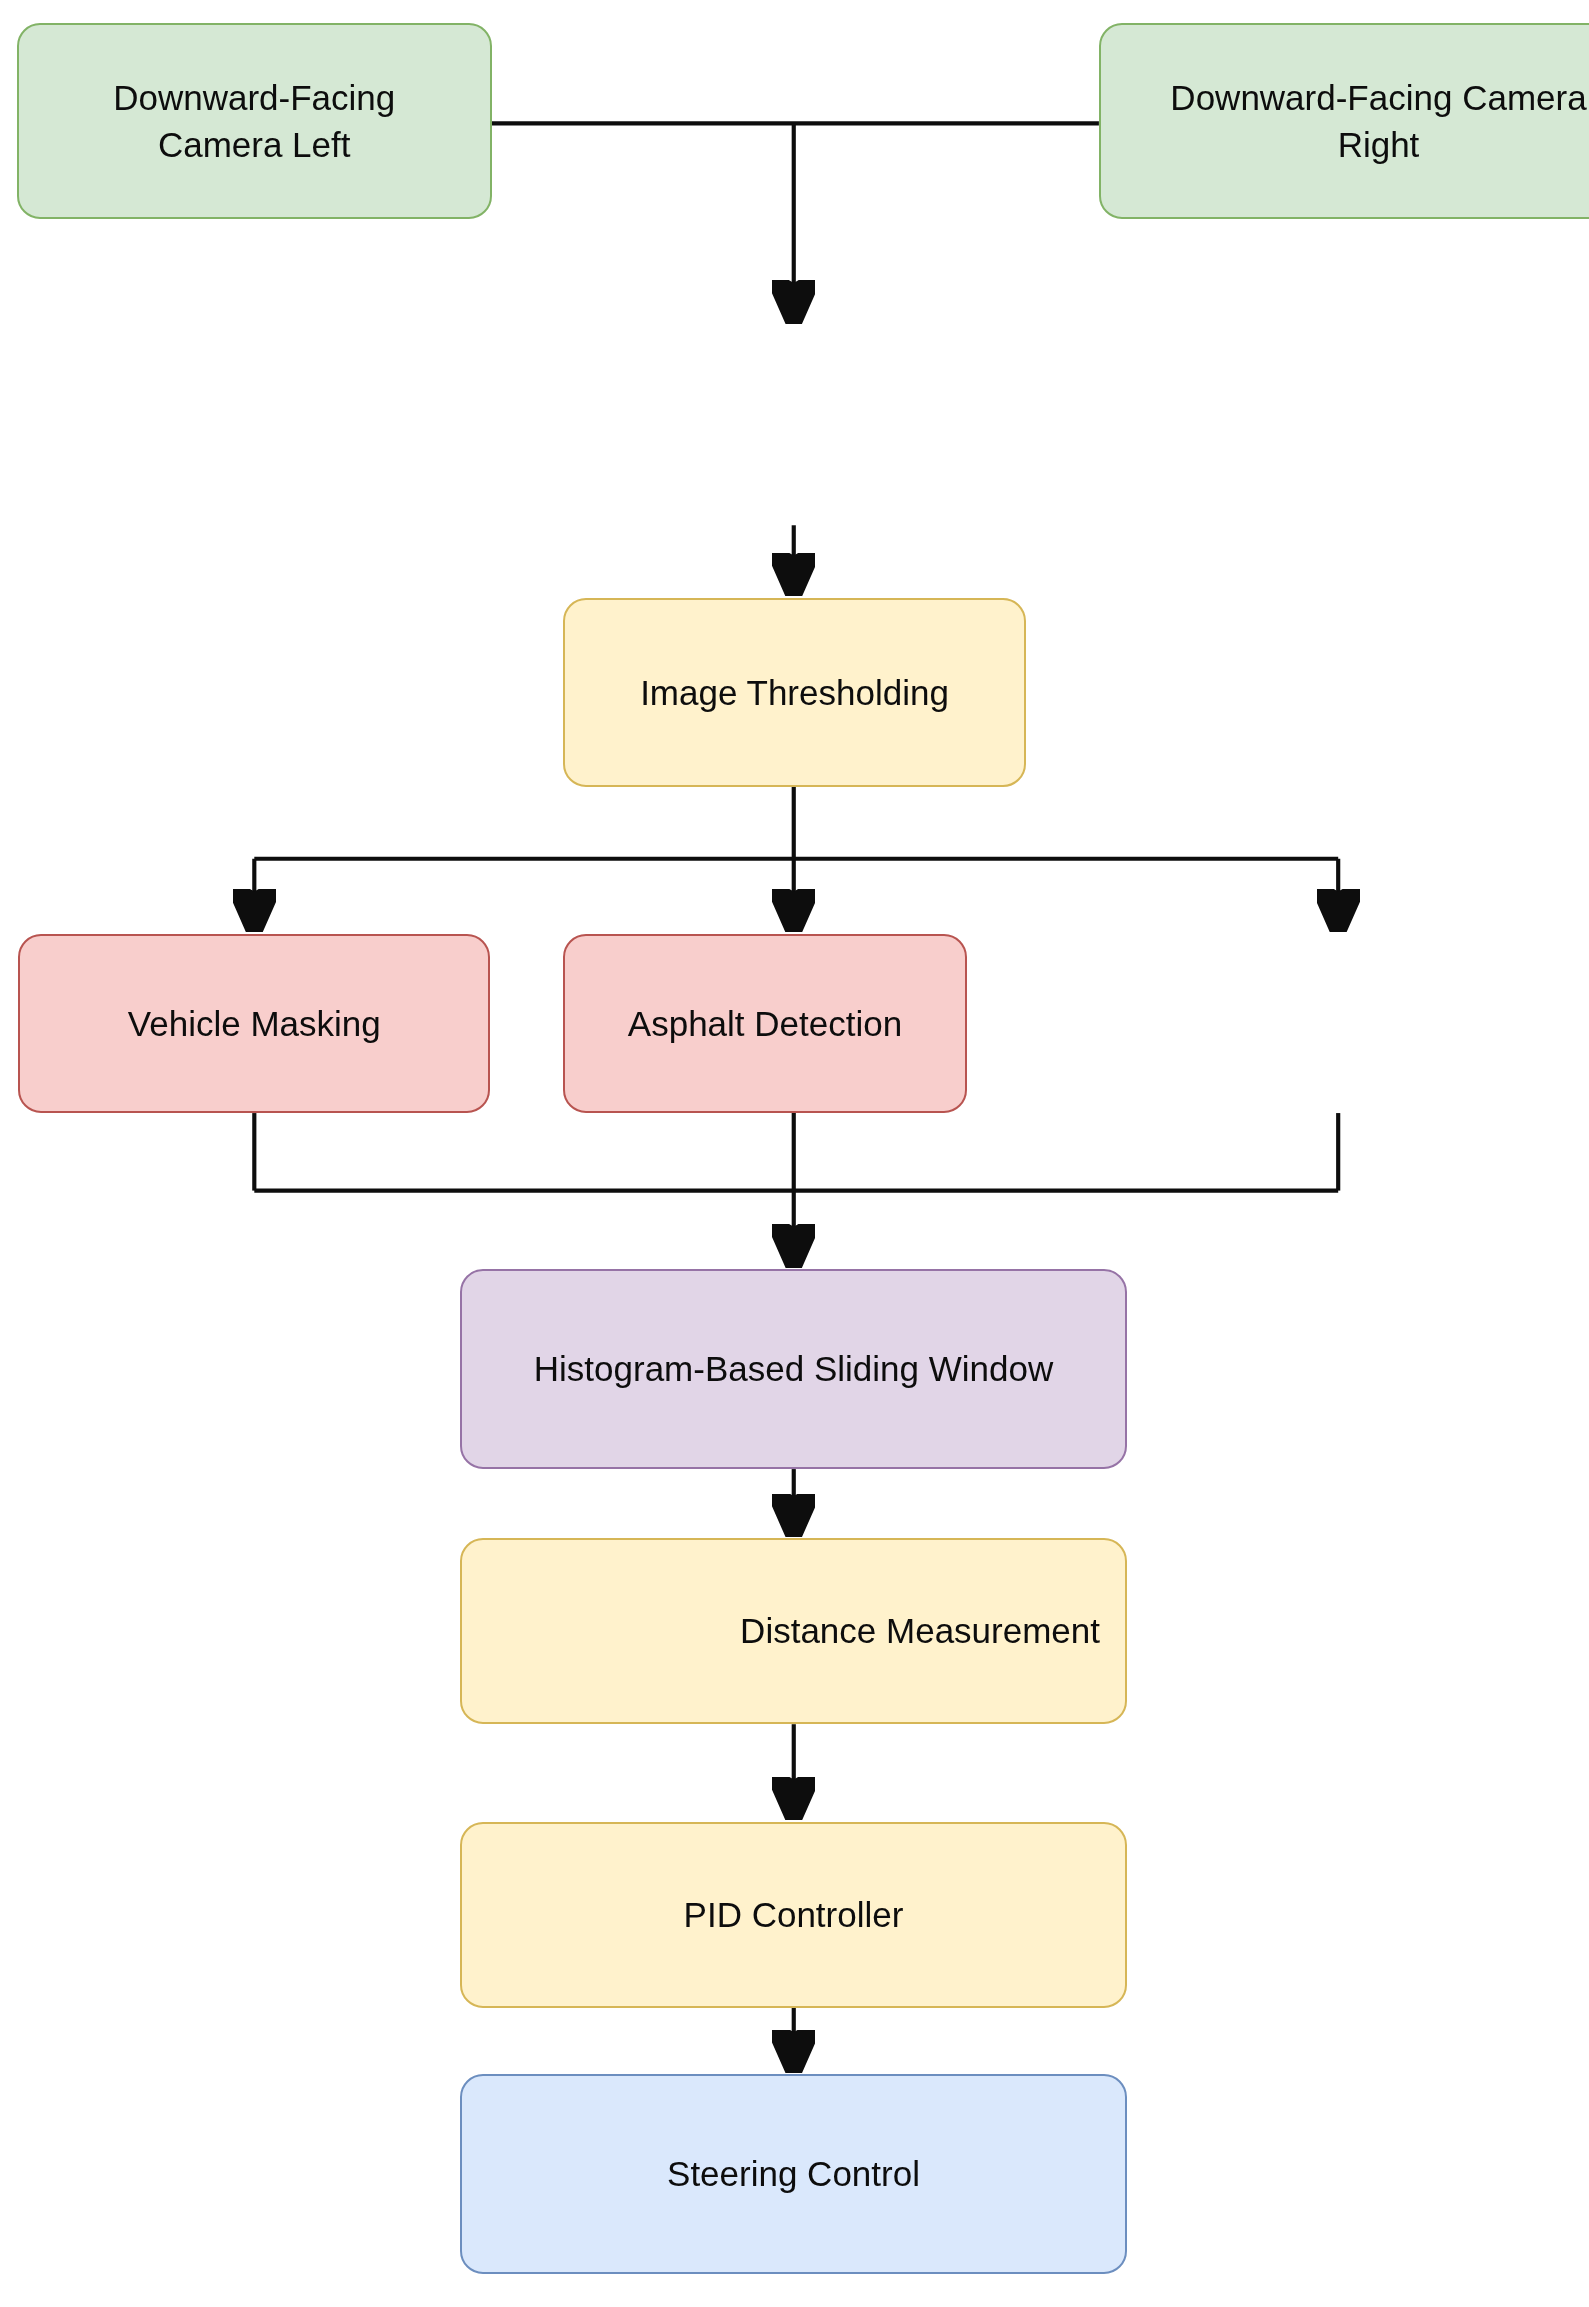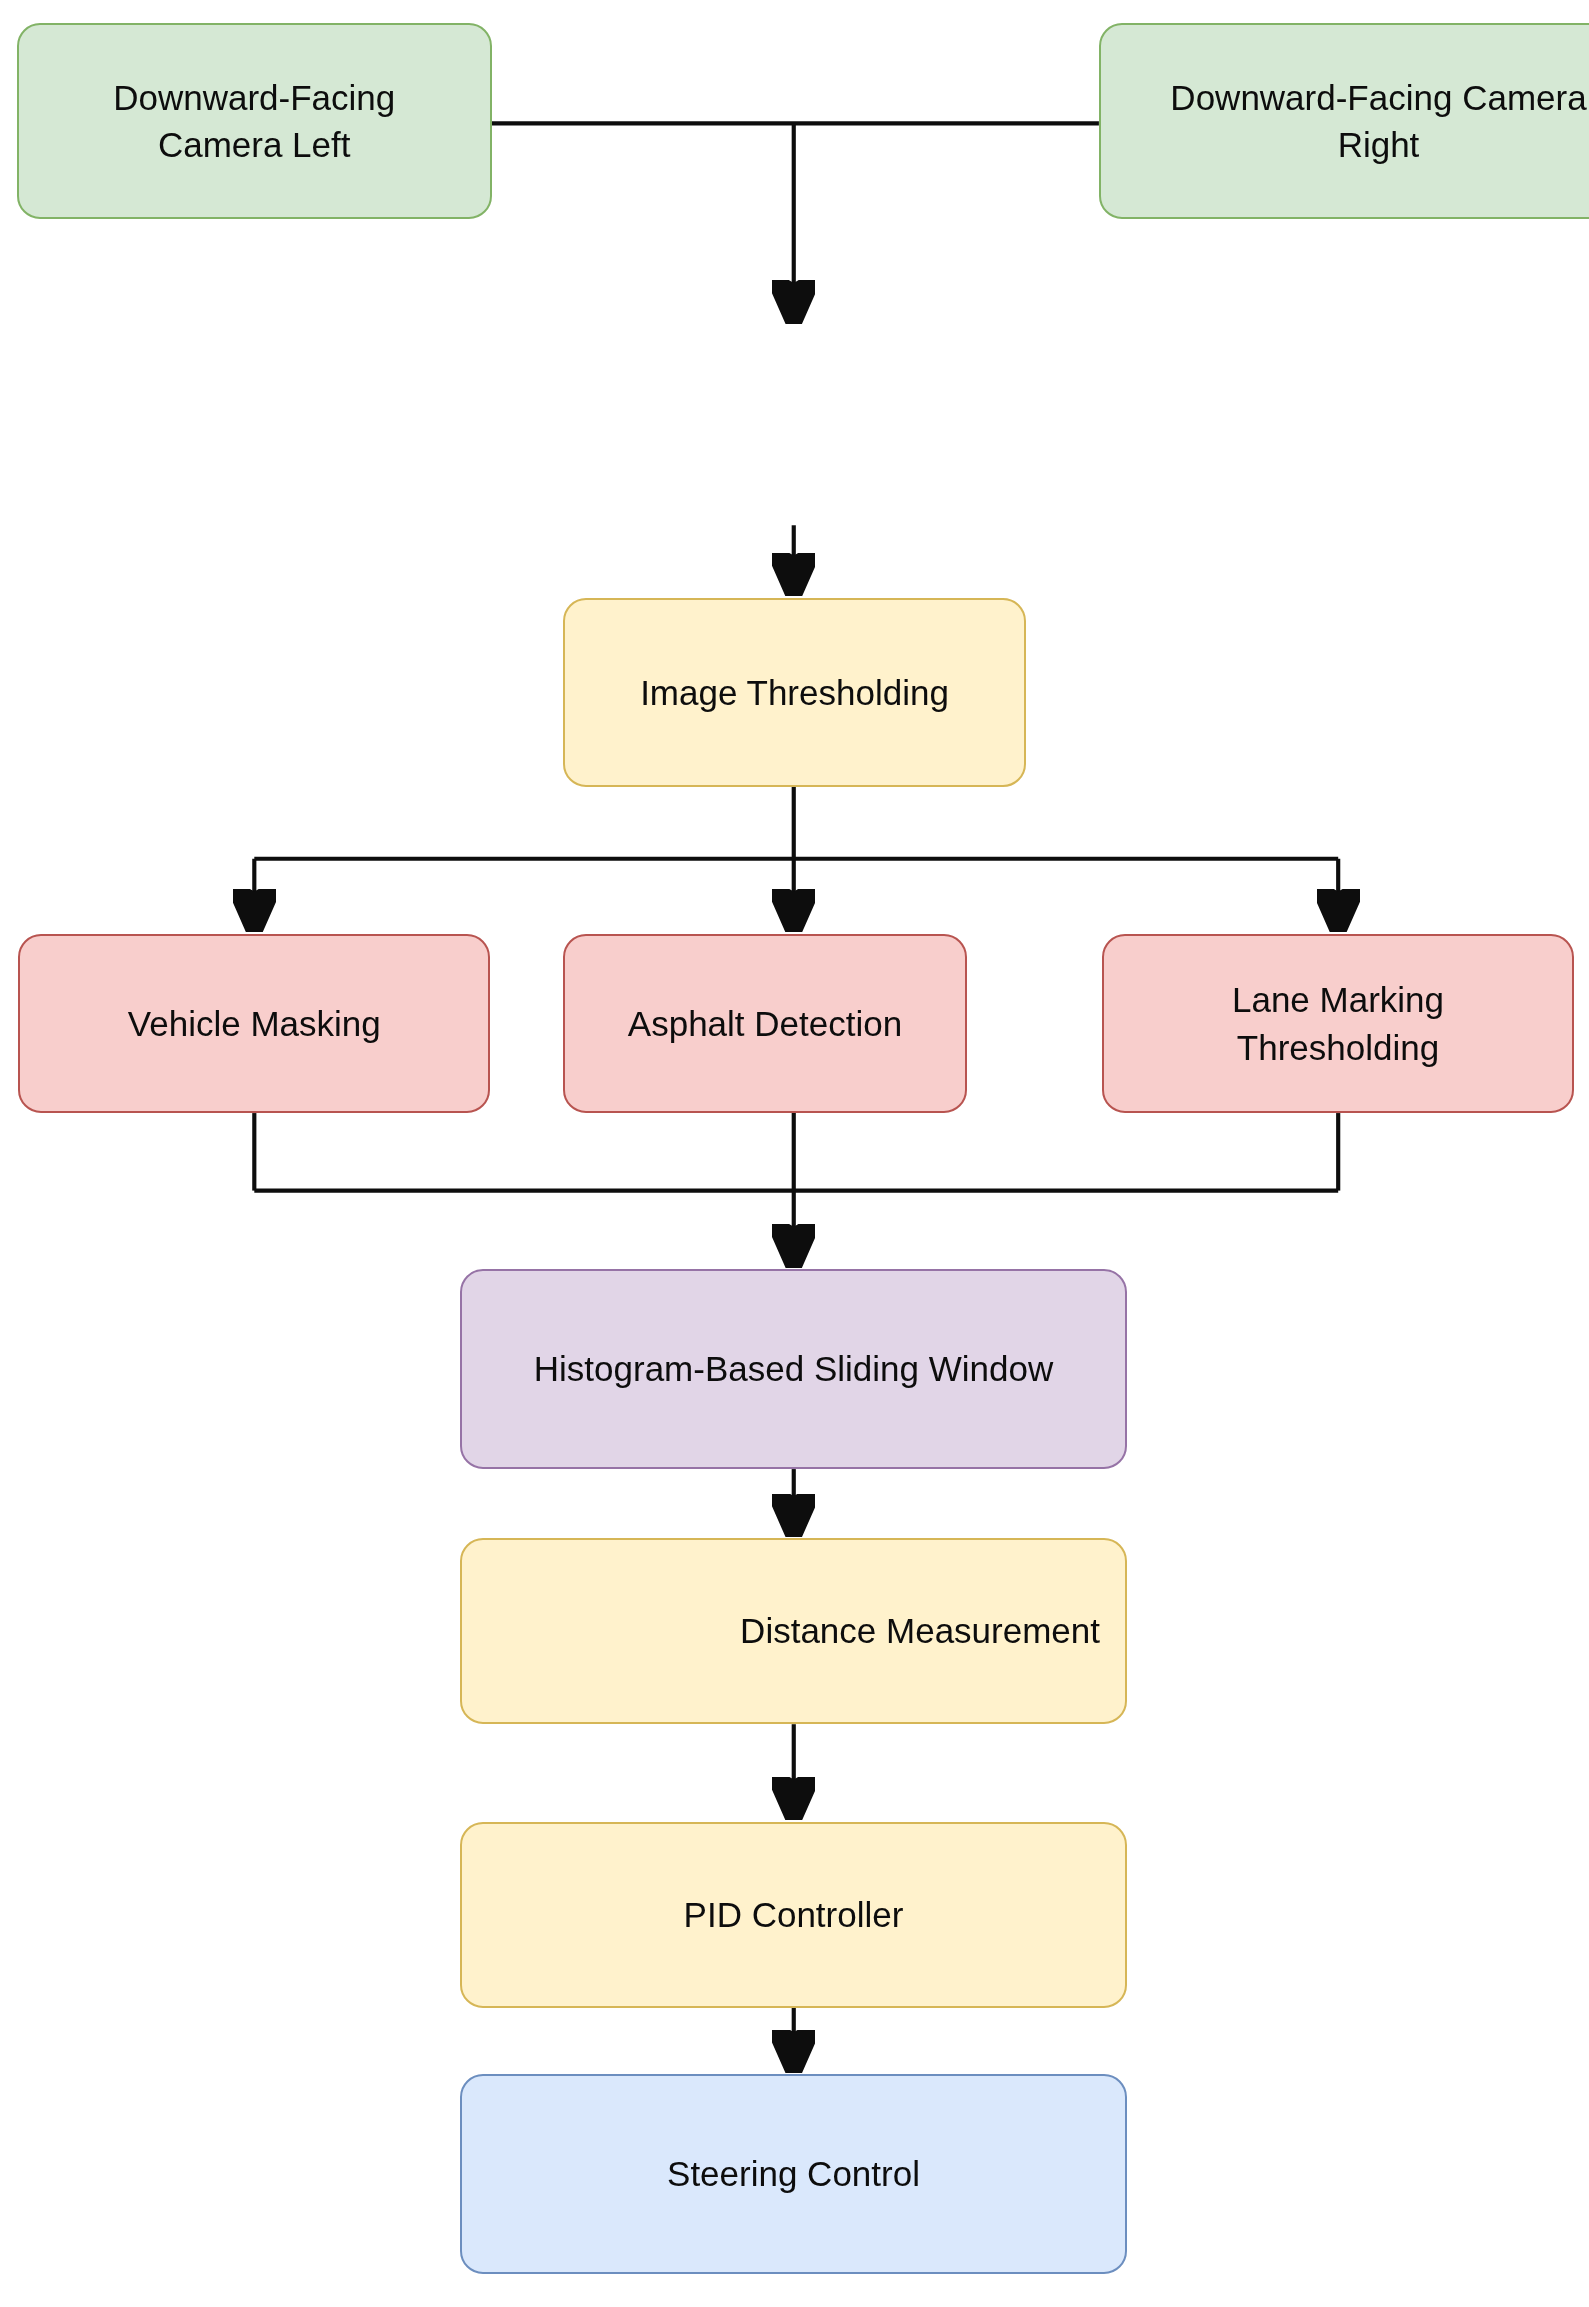--- a/index.html
+++ b/index.html
@@ -83,23 +83,20 @@
   </div>
 
   <div class="node pad-side" style="left: 18.3px; top: 934px; width: 472px; height: 179px; background-color: rgb(248, 206, 204); border-color: rgb(184, 84, 80);">
     <span class="lbl">Vehicle Masking</span>
   </div>
 
   <div class="node pad-side" style="left: 563px; top: 934px; width: 404px; height: 179px; background-color: rgb(248, 206, 204); border-color: rgb(184, 84, 80);">
     <span class="lbl">Asphalt Detection</span>
   </div>
 
-  <div class="node pad-side" style="left: 1102px; top: 934px; width: 472px; height: 179px; background-color: rgb(248, 206, 204); border-color: rgb(184, 84, 80);">
-    <span class="lbl">Lane Marking Thresholding</span>
-  </div>
 
   <div class="node pad-mid" style="left: 460px; top: 1269px; width: 667px; height: 200px; background-color: rgb(225, 213, 231); border-color: rgb(150, 115, 166);">
     <span class="lbl">Histogram-Based Sliding Window</span>
   </div>
 
   <div class="node pad-mid" style="left: 460px; top: 1538px; width: 667px; height: 186px; background-color: rgb(255, 242, 204); border-color: rgb(214, 182, 86); justify-content: flex-end;">
     <span class="lbl">Distance Measurement</span>
   </div>
 
   <div class="node pad-mid" style="left: 460px; top: 1822px; width: 667px; height: 186px; background-color: rgb(255, 242, 204); border-color: rgb(214, 182, 86);">

